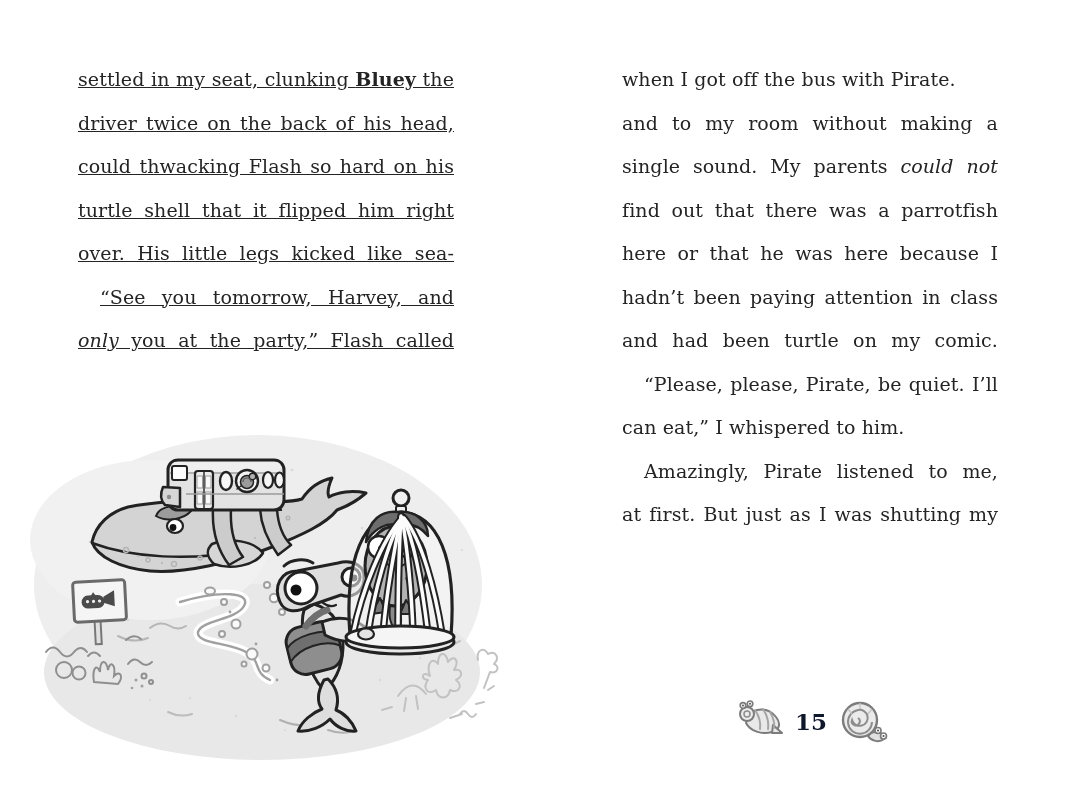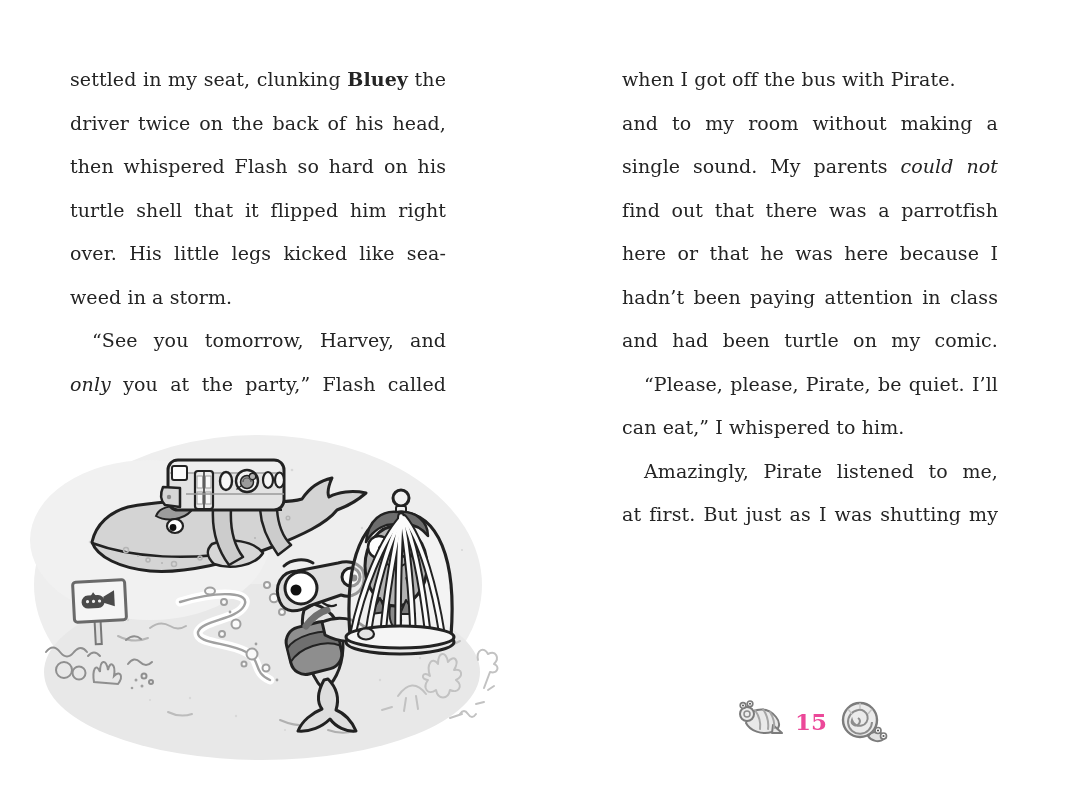--- a/index.html
+++ b/index.html
@@ -7,51 +7,50 @@
     width:1075px;height:800px;background:#ffffff;
     font-family:"DejaVu Serif","Liberation Serif",serif;
     overflow:hidden;
   }
   .spread{position:relative;width:1075px;height:800px;background:#ffffff;}
   .textcol{
     position:absolute;top:58px;width:376px;
     font-size:19px;line-height:43.5px;color:#242424;
     letter-spacing:0.1px;
   }
-  #left-text{left:70px;}
+  #left-text{left:78px;text-decoration:underline;}
   #right-text{left:622px;}
   .line{text-align:left;}
   .line.j{text-align:justify;text-align-last:justify;-moz-text-align-last:justify;}
   .line.ind{text-indent:22px;}
   .b{font-weight:bold;}
   .i{font-style:italic;}
   .illus{position:absolute;left:30px;top:430px;width:480px;height:345px;}
   .footer{
     position:absolute;left:726px;top:692px;width:170px;height:58px;
     display:flex;align-items:center;justify-content:center;gap:9px;
   }
   .page-num{
-    font-weight:bold;font-size:23px;color:#ec4899;line-height:1;
+    font-weight:bold;font-size:23px;color:#0f172a;line-height:1;
     padding:0 2px;
   }
   .shell{display:block;}
 </style>
 </head>
 <body>
 
 <div class="spread">
 
   <div>
     <div class="textcol" id="left-text">
         <div class="line j"><span>settled in my seat, clunking </span><span class="b">Bluey</span><span> the</span></div>
         <div class="line j"><span>driver twice on the back of his head,</span></div>
-        <div class="line j"><span>then whispered Flash so hard on his</span></div>
+        <div class="line j"><span>could thwacking Flash so hard on his</span></div>
         <div class="line j"><span>turtle shell that it flipped him right</span></div>
         <div class="line j"><span>over. His little legs kicked like sea-</span></div>
-        <div class="line"><span>weed in a storm.</span></div>
         <div class="line j ind"><span>“See you tomorrow, Harvey, and</span></div>
         <div class="line j"><span class="i">only</span><span> you at the party,” Flash called</span></div>
       </div>
 
     <svg class="illus" viewBox="0 0 480 345" xmlns="http://www.w3.org/2000/svg">
 
       <g>
         <ellipse cx="228" cy="155" rx="224" ry="150" fill="#eeeeee"></ellipse>
         <ellipse cx="232" cy="242" rx="218" ry="88" fill="#e8e8e8"></ellipse>
         <ellipse cx="120" cy="110" rx="120" ry="80" fill="#f1f1f1"></ellipse>

